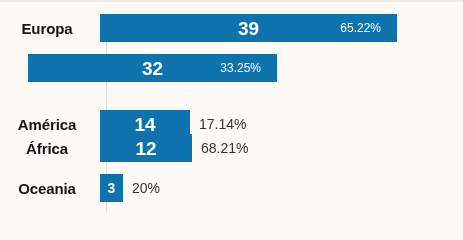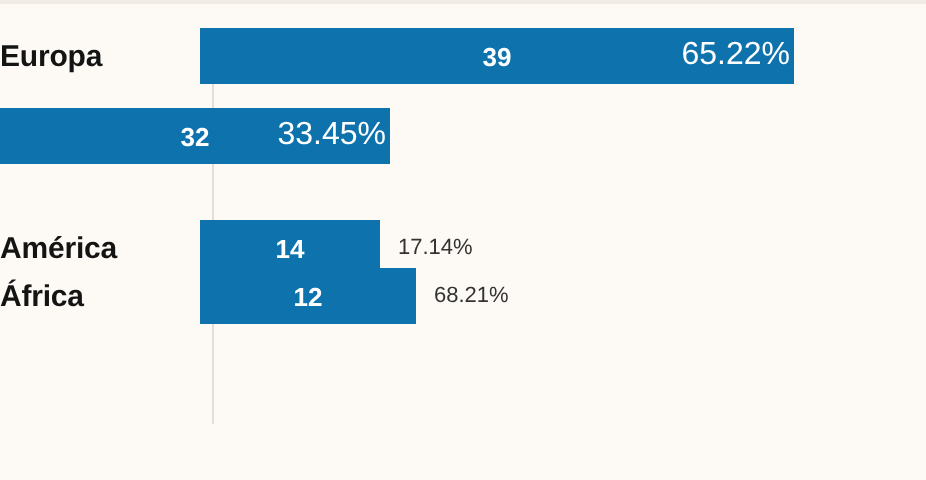--- a/index.html
+++ b/index.html
@@ -46,21 +46,21 @@
   .bar-row {
     position: absolute;
     left: 0;
     width: 463px;
     height: 28px;
     display: flex;
     align-items: center;
   }
   .cat-label {
     width: 100px;
-    text-align: left;
+    text-align: center;
     padding-right: 6px;
     box-sizing: border-box;
     font-size: 15px;
     font-weight: bold;
     color: #141414;
     letter-spacing: -0.1px;
     white-space: nowrap;
   }
   .bar-wrap {
     position: relative;
@@ -73,38 +73,38 @@
     height: 28px;
     background: #0e72ad;
     position: relative;
     display: flex;
     align-items: center;
     justify-content: center;
     box-sizing: border-box;
     flex: 0 0 auto;
   }
   .bar-value {
-    font-size: 13px;
+    font-size: 19px;
     font-weight: bold;
     color: #ffffff;
     line-height: 1;
   }
   .pct-inside {
     position: absolute;
-    right: 2px;
+    right: 16px;
     top: 50%;
     transform: translateY(-50%);
-    font-size: 16px;
+    font-size: 12px;
     color: #ffffff;
     line-height: 1;
     text-align: right;
   }
   .pct-outside {
     margin-left: 9px;
-    font-size: 11px;
+    font-size: 14px;
     color: #333333;
     line-height: 1;
     white-space: nowrap;
     flex: 0 0 auto;
   }
   .narrow .bar-value {
     font-size: 14px;
   }
 </style>
 </head>
@@ -123,42 +123,51 @@
       <div class="bar-wrap">
         <div class="bar" style="width:297px;">
           <span class="bar-value">39</span>
           <span class="pct-inside">65.22%</span>
         </div>
       </div>
     </div>
 
     <div class="bar-row" style="top:40px;">
       <div class="bar-wrap">
-        <div class="bar" style="width:195px;">
+        <div class="bar" style="width:249px;margin-left:28px;">
           <span class="bar-value">32</span>
-          <span class="pct-inside">33.45%</span>
+          <span class="pct-inside">33.25%</span>
         </div>
       </div>
     </div>
 
     <div class="bar-row" style="top:96px;">
       <div class="cat-label">América</div>
       <div class="bar-wrap">
         <div class="bar" style="width:90px;">
           <span class="bar-value">14</span>
         </div>
         <span class="pct-outside">17.14%</span>
       </div>
     </div>
 
     <div class="bar-row" style="top:120px;">
       <div class="cat-label">África</div>
       <div class="bar-wrap">
-        <div class="bar" style="width:108px;">
+        <div class="bar" style="width:92px;">
           <span class="bar-value">12</span>
         </div>
         <span class="pct-outside">68.21%</span>
       </div>
     </div>
 
+    <div class="bar-row narrow" style="top:160px;">
+      <div class="cat-label">Oceania</div>
+      <div class="bar-wrap">
+        <div class="bar" style="width:23px;">
+          <span class="bar-value">3</span>
+        </div>
+        <span class="pct-outside">20%</span>
+      </div>
+    </div>
 
   </div>
 </div>
 
 </body></html>

